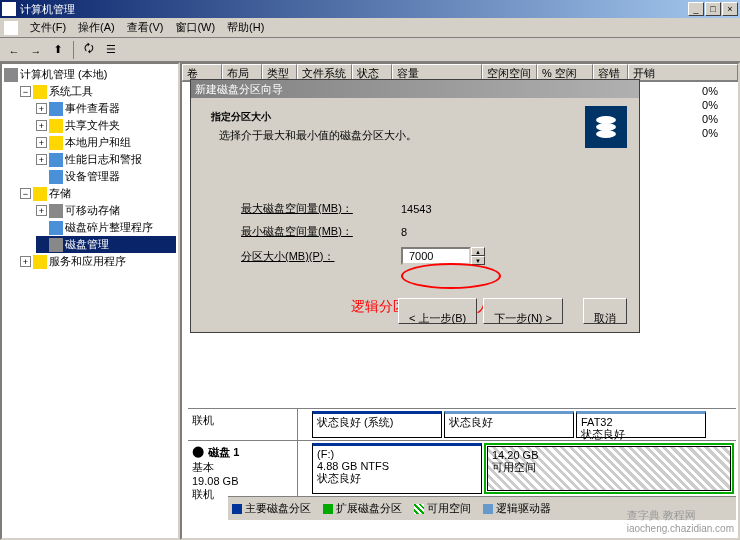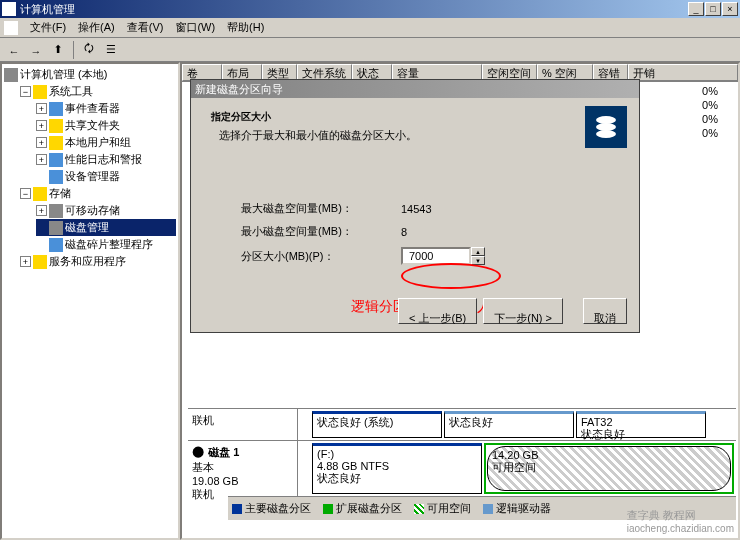--- a/index.html
+++ b/index.html
@@ -30,39 +30,39 @@
 .list-header .col { border-right: 1px solid #808080; border-bottom: 1px solid #808080; border-top: 1px solid #fff; border-left: 1px solid #fff; padding: 1px 4px; font-size: 11px; white-space: nowrap; overflow: hidden; }
 .pct-list { position: absolute; right: 20px; top: 20px; font-size: 11px; line-height: 14px; }
 .dialog { position: absolute; left: 190px; top: 79px; width: 450px; height: 254px; background: #d4d0c8; border: 1px solid #404040; z-index: 10; }
 .dialog-title { background: linear-gradient(to right, #808080, #b0b0b0); height: 18px; color: white; padding: 0 4px; display: flex; align-items: center; font-size: 11px; }
 .dialog-body { padding: 12px 20px; height: calc(100% - 50px); position: relative; }
 .dialog-heading { font-weight: bold; font-size: 10px; margin-bottom: 4px; }
 .dialog-sub { font-size: 11px; margin-left: 8px; margin-bottom: 20px; }
 .dialog-icon { position: absolute; right: 12px; top: 8px; width: 42px; height: 42px; background: #003366; display: flex; align-items: center; justify-content: center; }
 .dialog-icon svg { fill: white; }
 .dialog-row { display: flex; margin: 8px 0 8px 30px; align-items: center; }
-.dialog-row .lbl { width: 160px; font-size: 11px; }
+.dialog-row .lbl { width: 160px; font-size: 11px; text-decoration: underline; }
 .dialog-row .val { font-size: 11px; }
 .spin-input { width: 70px; height: 18px; border: 2px inset #d4d0c8; padding: 0 6px; font-size: 11px; background: white; }
 .spin-btns { display: inline-flex; flex-direction: column; }
 .spin-btn { width: 14px; height: 9px; background: #d4d0c8; border: 1px solid #fff; border-right-color: #404040; border-bottom-color: #404040; font-size: 6px; display: flex; align-items: center; justify-content: center; cursor: pointer; }
 .red-oval { position: absolute; left: 210px; top: 165px; width: 100px; height: 26px; border: 2px solid red; border-radius: 50%; pointer-events: none; }
 .red-text { position: absolute; left: 160px; top: 200px; color: red; font-size: 14px; font-family: KaiTi, serif; line-height: 18px; }
 .dialog-btns { position: absolute; bottom: 8px; right: 12px; display: flex; gap: 6px; }
 .dlg-btn { height: 22px; padding: 12px 10px; background: #d4d0c8; border: 1px solid #fff; border-right-color: #404040; border-bottom-color: #404040; cursor: pointer; font-size: 11px; }
 .disk-panel { position: absolute; left: 188px; right: 4px; bottom: 2px; height: 130px; background: white; }
 .disk-row { display: flex; border-top: 1px solid #808080; gap: 12px; }
 .disk-info { width: 110px; padding: 4px; font-size: 11px; border-right: 1px solid #808080; }
 .disk-info .dtitle { font-weight: bold; }
 .disk-parts { flex: 1; display: flex; padding: 2px; gap: 2px; }
 .part { border: 1px solid #000; padding: 2px 4px; font-size: 10px; line-height: 12px; position: relative; }
 .part.primary { border-top: 3px solid #003399; }
 .part.extended { border: 2px solid #00aa00; }
 .part.logical { border-top: 3px solid #6699cc; }
-.part.free { background: repeating-linear-gradient(45deg, #fff, #fff 3px, #ccc 3px, #ccc 6px); border-radius: 18px; }
+.part.free { background: repeating-linear-gradient(45deg, #fff, #fff 3px, #ccc 3px, #ccc 6px); }
 .legend { display: flex; gap: 12px; padding: 4px; border-top: 1px solid #808080; font-size: 11px; align-items: center; background: #d4d0c8; margin-left: 40px; }
 .legend-item { display: flex; align-items: center; gap: 3px; }
 .legend-sw { width: 10px; height: 10px; }
 .watermark { position: absolute; bottom: 6px; right: 6px; color: #999; font-size: 14px; z-index: 20; font-family: Arial; margin-top: 44px; }
 </style>
 </head>
 <body>
 
 <div class="titlebar">
   <span class="icon"></span>
@@ -135,29 +135,29 @@
           <span class="expander">−</span>
           <span class="nicon ic-folder"></span>
           <span>存储</span>
         </div>
       <div class="tree-children">
         <div class="tree-node">
             <span class="expander">+</span>
             <span class="nicon ic-disk"></span>
             <span>可移动存储</span>
           </div>
+        <div class="tree-node">
+            <span class="spacer"></span>
+            <span class="nicon ic-tool"></span>
+            <span>磁盘碎片整理程序</span>
+          </div>
         <div class="tree-node selected">
             <span class="spacer"></span>
             <span class="nicon ic-disk"></span>
             <span>磁盘管理</span>
-          </div>
-        <div class="tree-node">
-            <span class="spacer"></span>
-            <span class="nicon ic-tool"></span>
-            <span>磁盘碎片整理程序</span>
           </div>
       </div>
       <div class="tree-node">
           <span class="expander">+</span>
           <span class="nicon ic-folder"></span>
           <span>服务和应用程序</span>
         </div>
     </div>
   </div>
 

